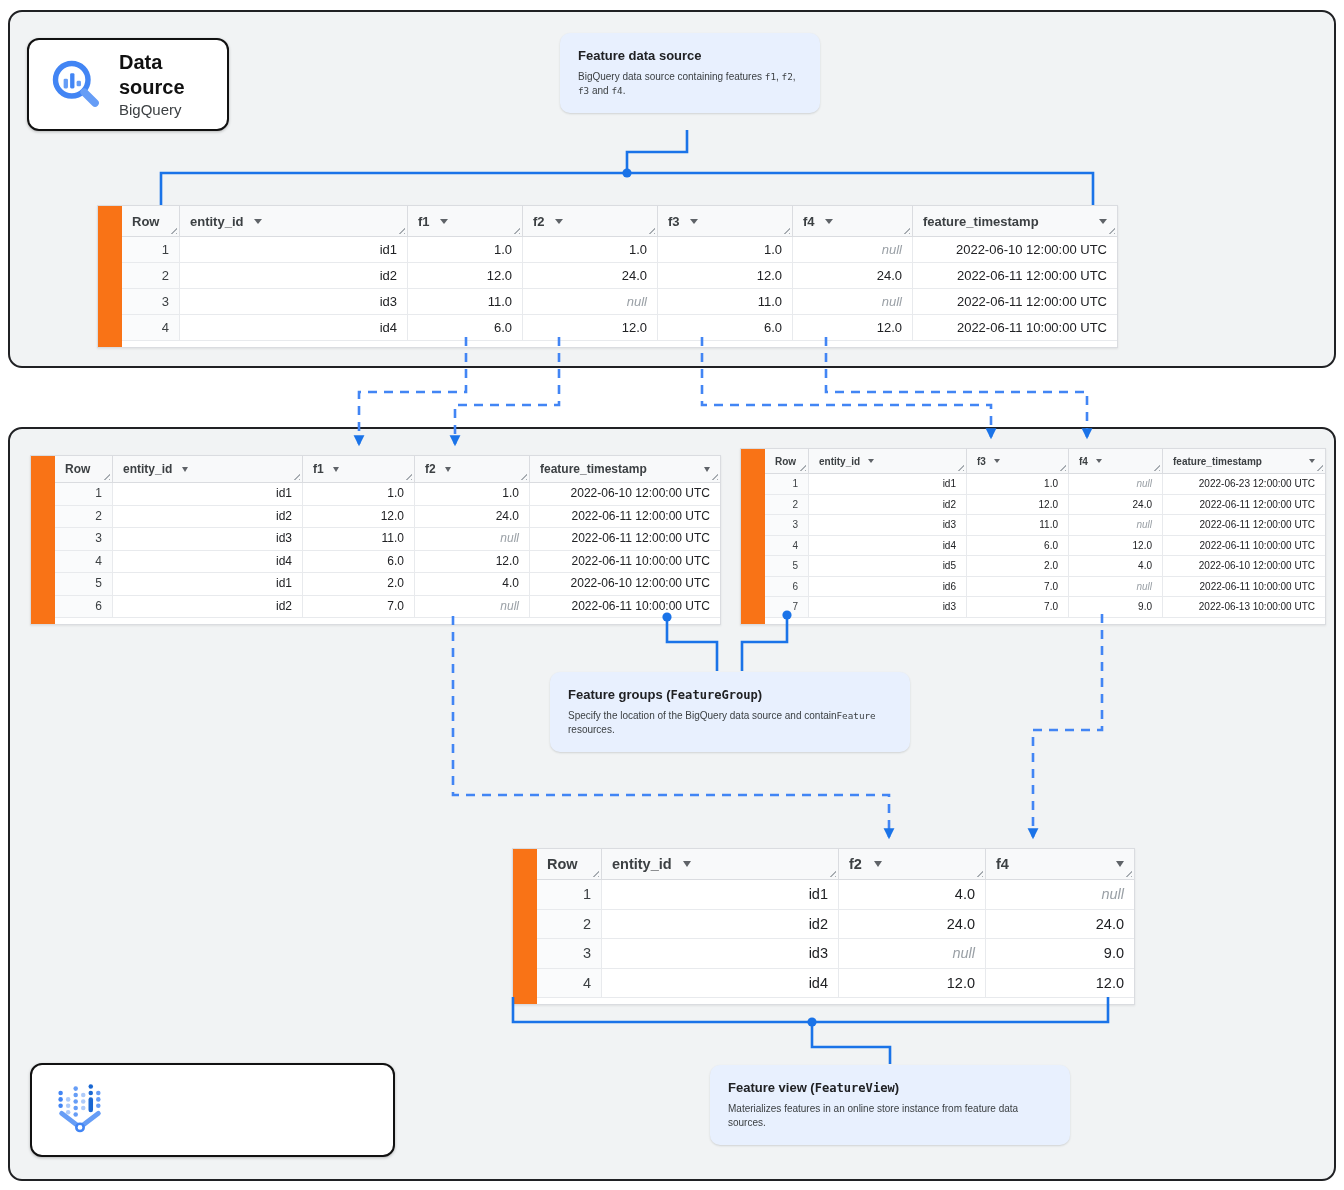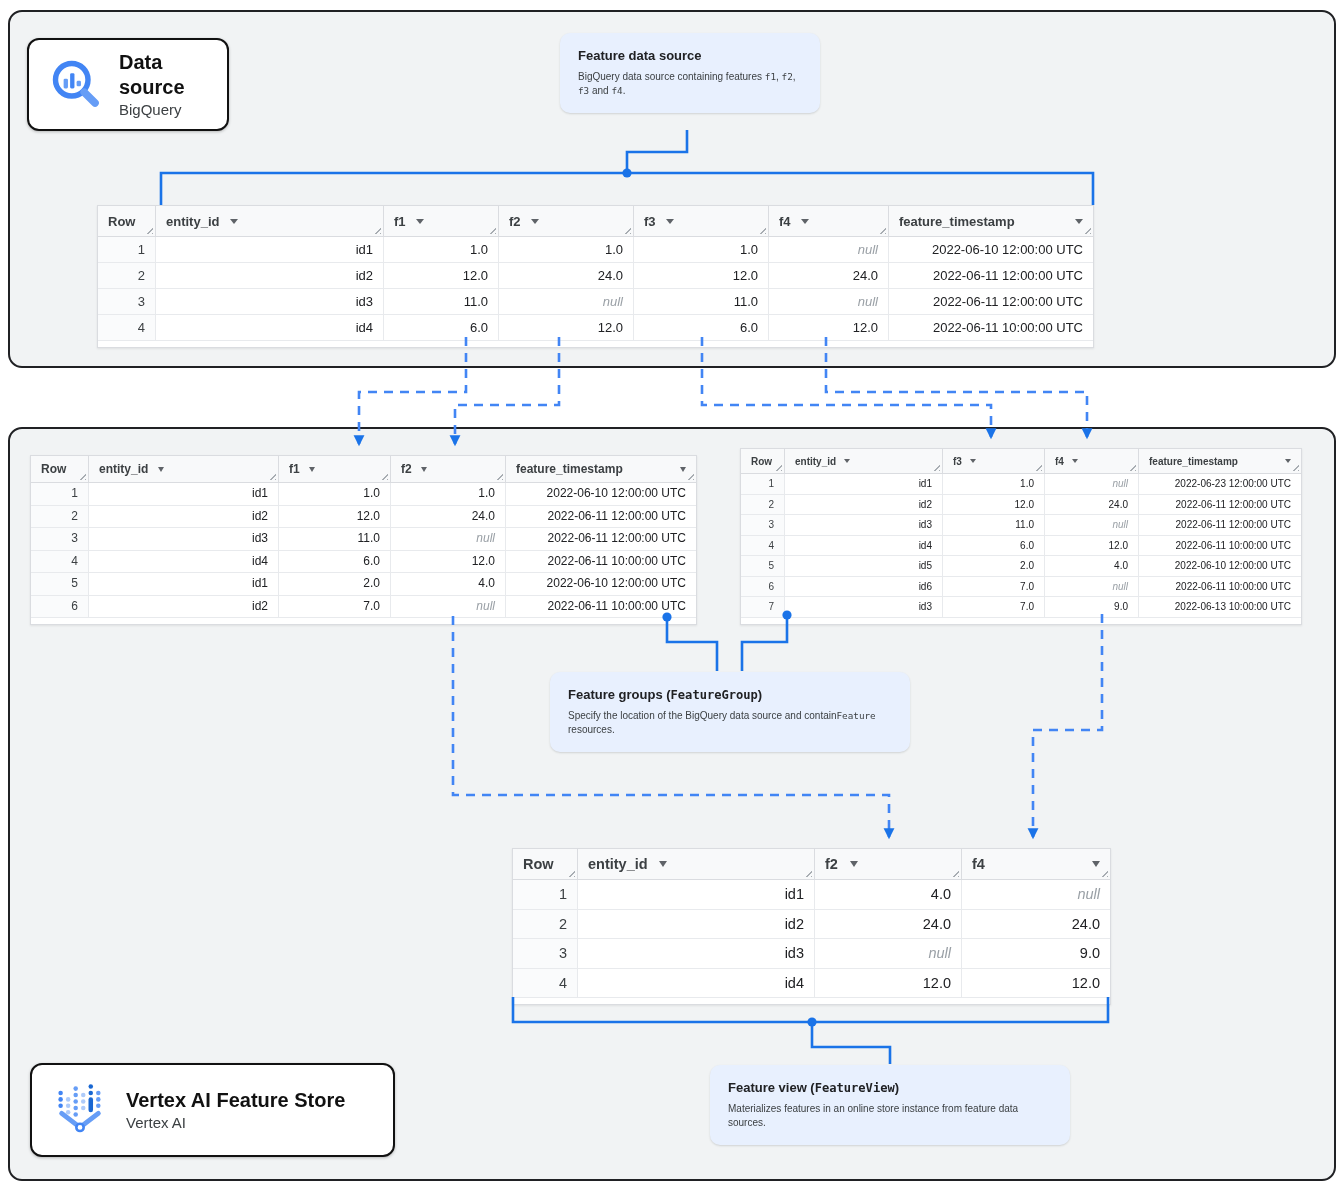--- a/index.html
+++ b/index.html
@@ -34,21 +34,21 @@
   .callout{position:absolute;background:var(--callout-bg);border-radius:10px;padding:15px 18px;
            box-shadow:0 1px 2px rgba(60,64,67,.18);}
   .callout .c-title{font-size:13px;font-weight:bold;color:var(--text-dark);margin-bottom:7px;}
   .callout .c-body{font-size:10px;color:var(--text-mid);line-height:1.42;}
   .callout.fds{left:560px;top:33px;width:260px;}
   .callout.fg{left:550px;top:672px;width:360px;}
   .callout.fv{left:710px;top:1065px;width:360px;}
   .mono{font-family:"DejaVu Sans Mono","Liberation Mono",monospace;font-size:.93em;}
 
   .tbl{position:absolute;background:#f97316;border:1px solid var(--tbl-border);
-       box-shadow:0 1px 2px rgba(0,0,0,.08);font-size:var(--fs);}
+       box-shadow:0 1px 2px rgba(0,0,0,.08);font-size:var(--fs);padding-left:24px;}
   .tbl-top{left:97px;top:205px;--hh:30px;--rh:25px;--fs:13px;}
   .tbl-left{left:30px;top:455px;--hh:26px;--rh:21.5px;--fs:12px;}
   .tbl-right{left:740px;top:448px;--hh:24px;--rh:19.5px;--fs:10px;}
   .tbl-bottom{left:512px;top:848px;--hh:30px;--rh:28.5px;--fs:14.5px;}
   .thead{display:grid;background:var(--header-bg);border-bottom:1px solid var(--tbl-border);}
   .th{position:relative;display:flex;align-items:center;height:var(--hh);padding:0 10px;
       color:var(--text-mid);font-weight:bold;border-right:1px solid var(--tbl-border);
       white-space:nowrap;overflow:hidden;}
   .th:last-child{border-right:none;justify-content:space-between;}
   .caret{width:0;height:0;border-left:.32em solid transparent;border-right:.32em solid transparent;
@@ -416,24 +416,20 @@
         </g>
         <g fill="#669df6">
           <circle cx="43" cy="12" r="2.1"></circle>
             <circle cx="43" cy="18" r="2.1"></circle>
             <circle cx="43" cy="24" r="2.1"></circle>
         </g>
         <path d="M9 31 L26 44 L43 31" fill="none" stroke="#669df6" stroke-width="4.6" stroke-linecap="round" stroke-linejoin="round"></path>
         <circle cx="26" cy="44" r="3.4" fill="#ffffff" stroke="#4285f4" stroke-width="2.4"></circle>
       </svg>
     </span>
-    <span>
-      <div class="ttl">Vertex AI Feature Store</div>
-      <div class="sub">Vertex AI</div>
-    </span>
   </div>
 
   <svg class="connectors" width="1344" height="1190" viewBox="0 0 1344 1190">
     <defs>
       <marker id="arrowhead" viewBox="0 0 12 12" markerWidth="13" markerHeight="13" refX="9" refY="6" orient="auto" markerUnits="userSpaceOnUse">
         <path d="M1 1 L11 6 L1 11 Z" fill="#1a73e8"></path>
       </marker>
     </defs>
 
     <path class="ln" d="M687 130 V152 H627 V172"></path>

